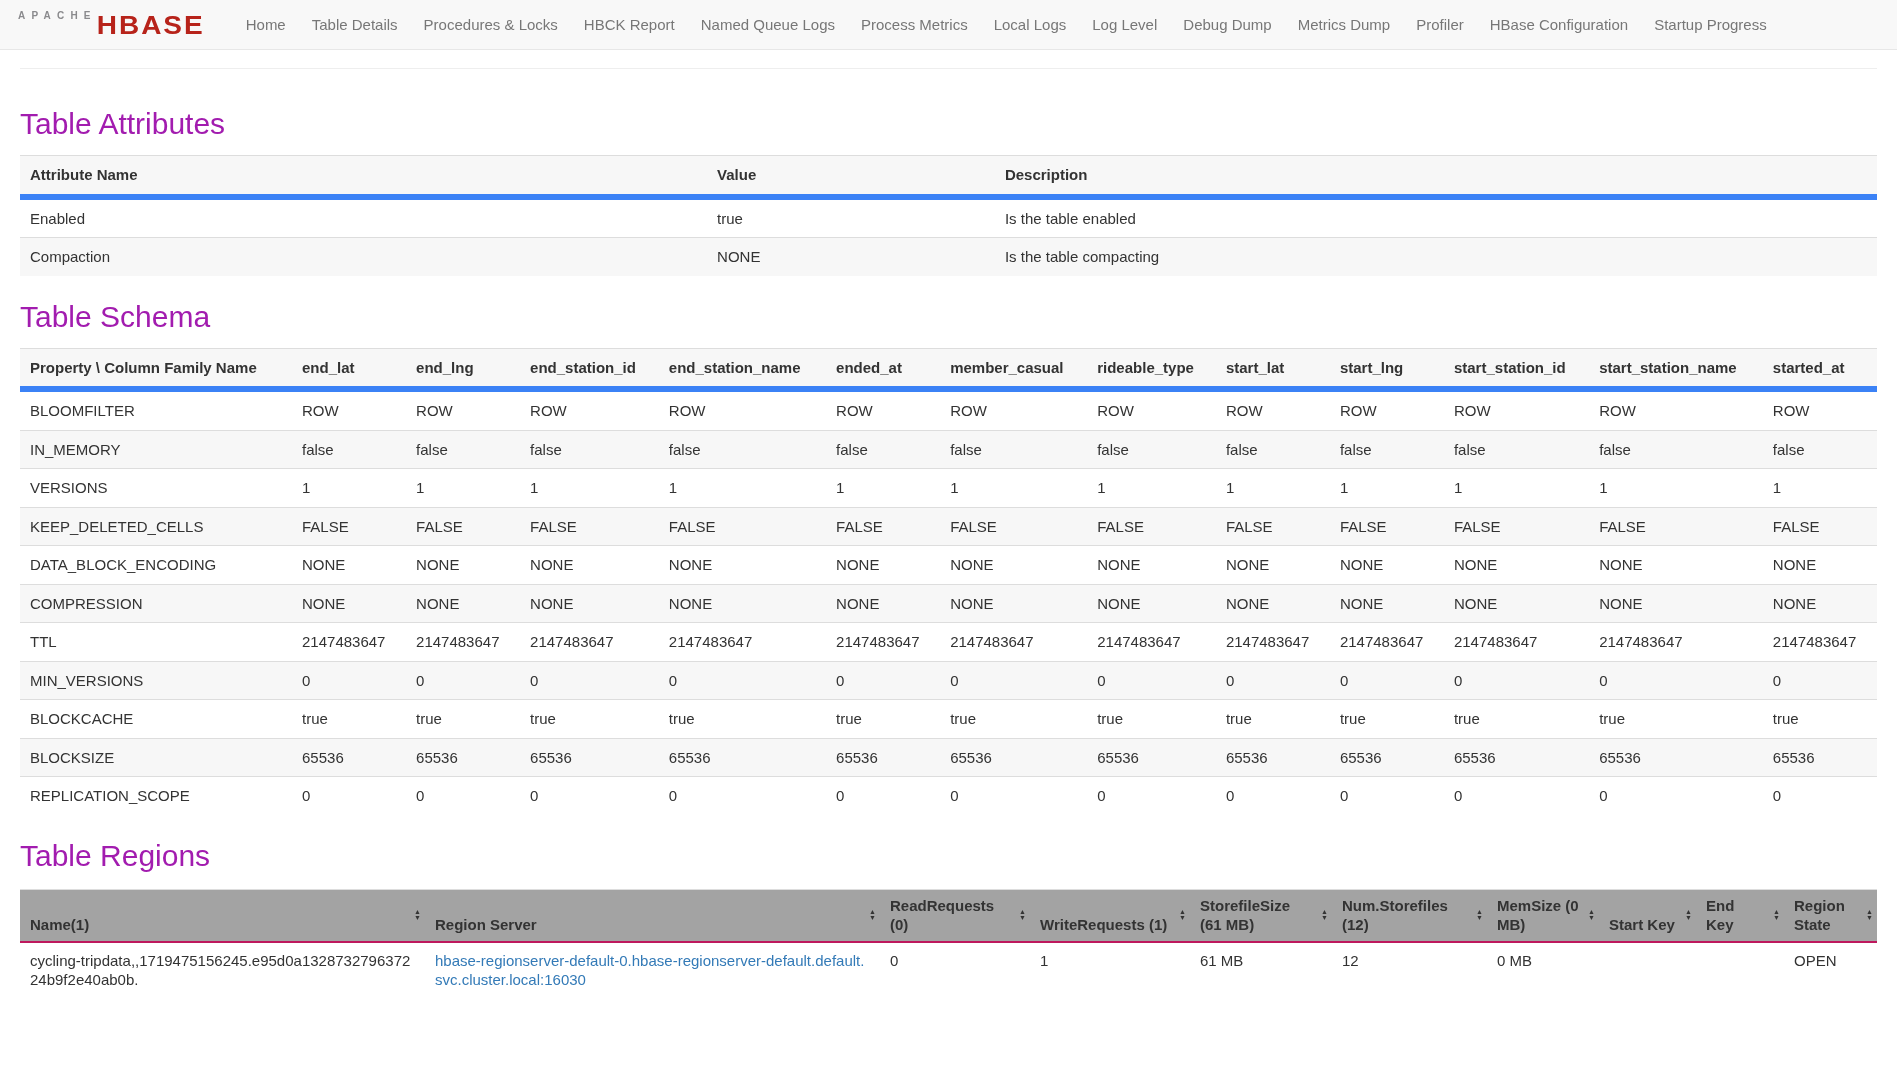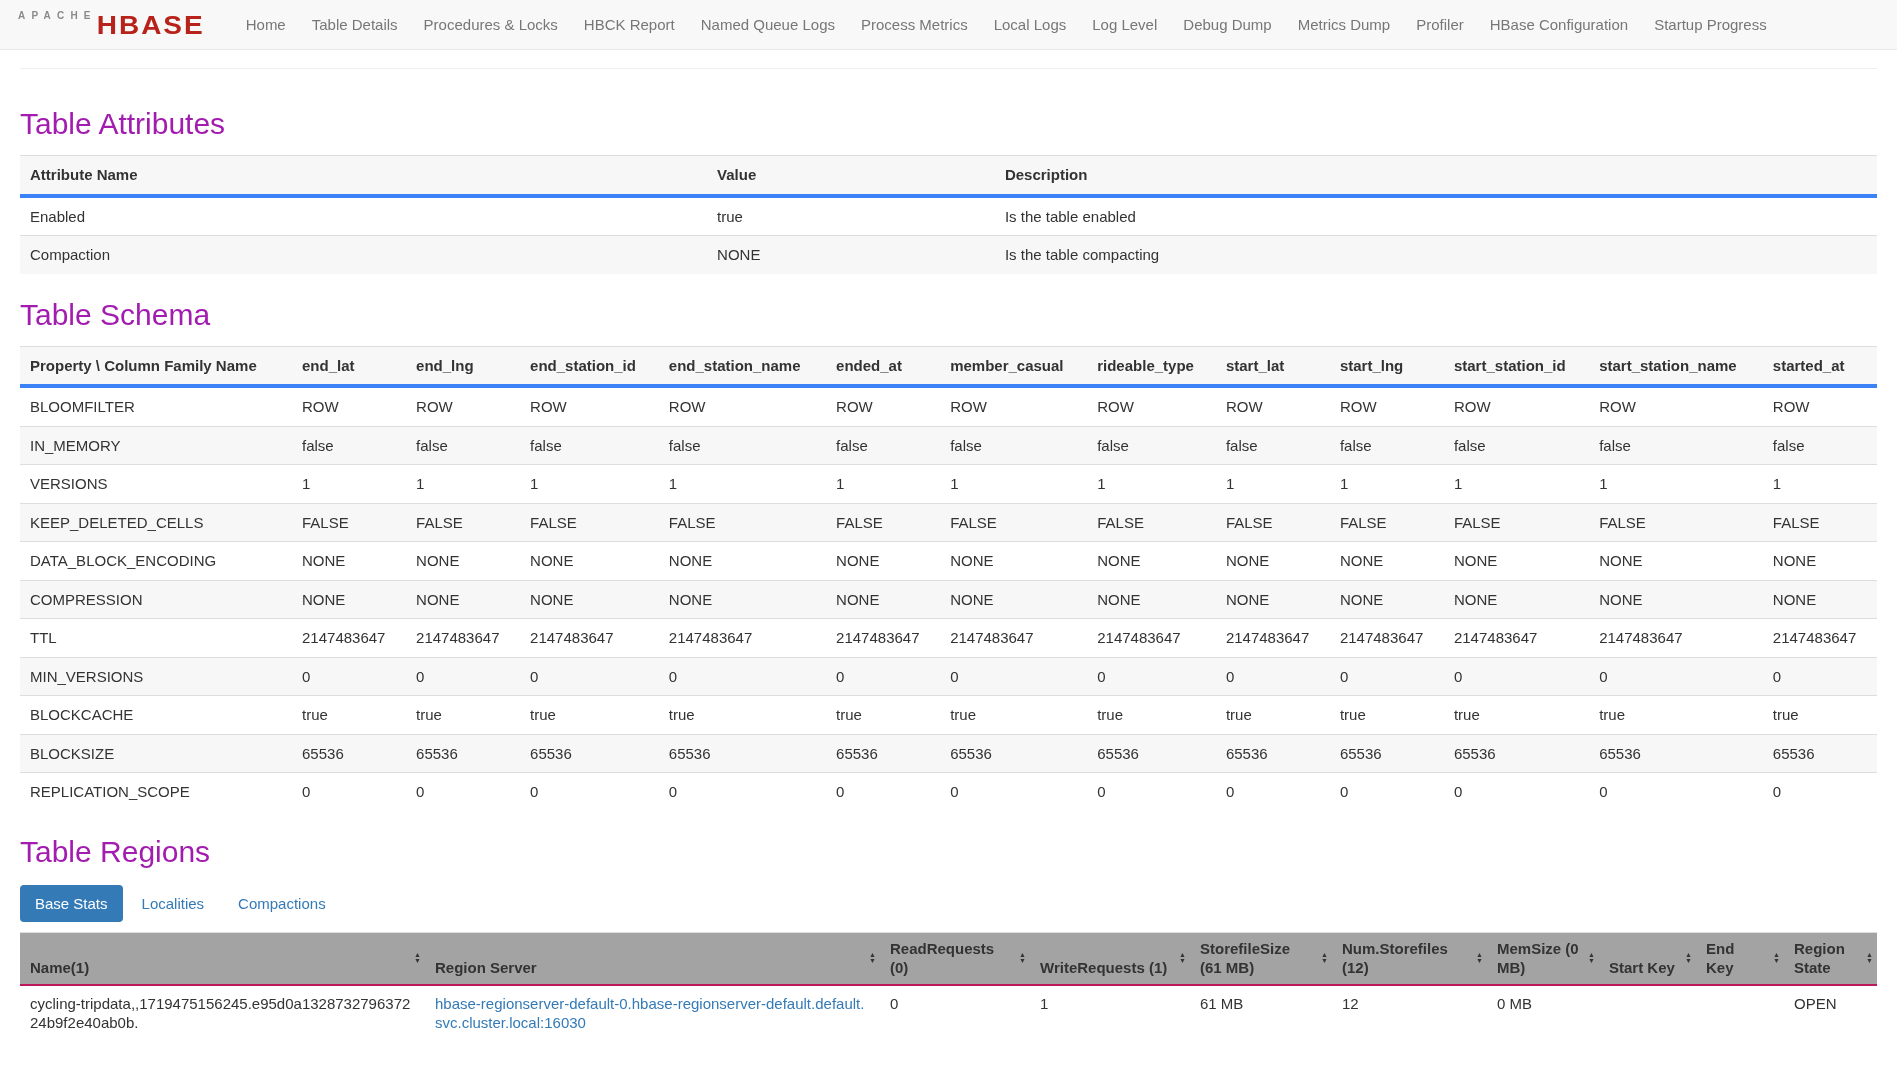--- a/index.html
+++ b/index.html
@@ -34,21 +34,21 @@
   .container { padding:0 20px; }
   h1.page-title { font-size:36px; font-weight:500; margin:34px 0 10px; color:#333; }
   h1.page-title .subtitle { font-size:24px; color:#777; font-weight:400; margin-left:8px; }
   hr.title-rule { border:0; border-top:1px solid #eee; margin:18px 0 0; }
   h2.section-heading { font-size:30px; font-weight:500; color:#a21caf; margin:38px 0 14px; }
   h2.schema-heading { margin-top:24px; }
   h2.regions-heading { margin-top:24px; margin-bottom:16px; }
   
   table { width:100%; border-collapse:collapse; }
   th, td { text-align:left; padding:9px 10px; border-top:1px solid #ddd; vertical-align:top; line-height:1.3; }
-  thead th { background:#f7f7f7; border-bottom:4px solid #3b82f6; font-weight:bold; }
+  thead th { background:#f7f7f7; border-bottom:6px solid #3b82f6; font-weight:bold; }
   tbody tr:nth-child(even) { background:#f7f7f7; }
   
   .attr-col-name { width:37%; }
   .attr-col-value { width:15.5%; }
   
   .schema-table thead th { white-space:nowrap; }
   
   .regions-table { table-layout:fixed; }
   .regions-table thead th {
     background:#a3a3a3; border-bottom:2px solid #be185d;
@@ -336,31 +336,20 @@
             <td>0</td>
             <td>0</td>
             <td>0</td>
           </tr>
         </tbody>
     </table>
   </section>
 
   <section>
     <h2 class="section-heading regions-heading">Table Regions</h2>
-    <ul class="tabs">
-        <li>
-          <a class="active">Base Stats</a>
-        </li>
-        <li>
-          <a>Localities</a>
-        </li>
-        <li>
-          <a>Compactions</a>
-        </li>
-      </ul>
     <table class="regions-table">
       <colgroup>
           <col style="width: 405px;">
           <col style="width: 455px;">
           <col style="width: 150px;">
           <col style="width: 160px;">
           <col style="width: 142px;">
           <col style="width: 155px;">
           <col style="width: 112px;">
           <col style="width: 97px;">

